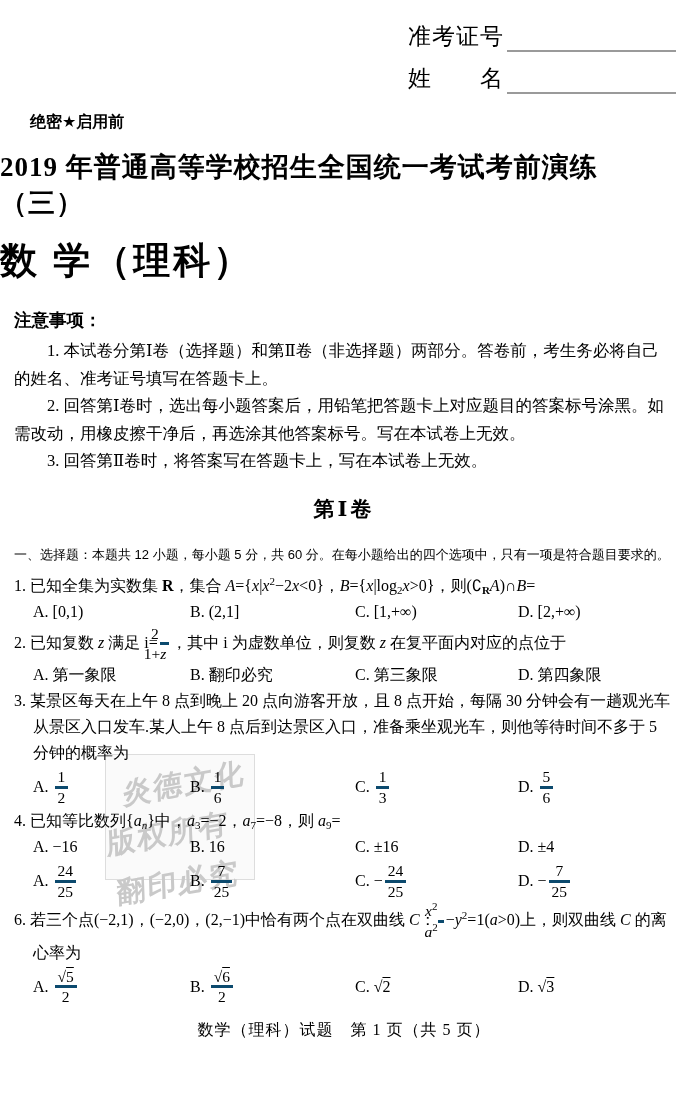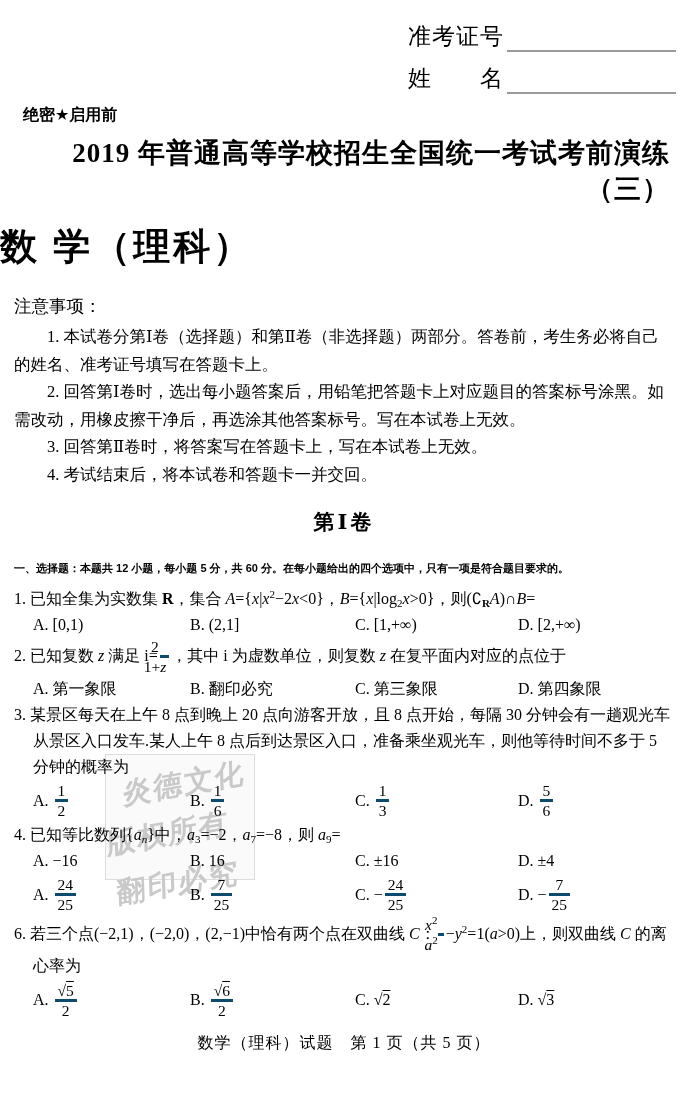--- a/index.html
+++ b/index.html
@@ -6,37 +6,37 @@
   .page{position:relative;width:688px;height:1105px;background:#fff;overflow:hidden;
         font-family:"Liberation Serif","DejaVu Serif",serif;color:#000;}
   .content{position:relative;z-index:1;}
 
   
   .fields{position:absolute;top:10px;left:408px;width:268px;z-index:1;}
   .frow{display:flex;align-items:flex-end;height:42px;font-size:23px;}
   .flabel{white-space:nowrap;letter-spacing:1px;}
   .fline{flex:1;border-bottom:2px solid #9a9a9a;height:32px;margin-left:3px;}
 
-  .secrecy{margin:9px;padding:96px 16px 0 14px;
+  .secrecy{margin:16px;padding:96px 16px 0 14px;
            font-family:"Liberation Sans","DejaVu Sans",sans-serif;
            font-weight:bold;font-size:16px;}
-  .exam-title{margin:9px 18px 0 0;text-align:right;font-size:27px;letter-spacing:1px;}
+  .exam-title{margin:9px 18px 0 0;text-align:left;font-size:27px;letter-spacing:1px;}
   .subject-title{margin:15px 0 0 0;
                  font-family:"Liberation Sans","DejaVu Sans",sans-serif;
                  font-weight:bold;font-size:37px;letter-spacing:3px;}
 
   .notice-h{margin:22px 0 0 14px;font-family:"Liberation Sans","DejaVu Sans",sans-serif;
-            font-weight:normal;font-size:17.5px;}
+            font-weight:bold;font-size:17.5px;}
   .notice{margin:5px 14px 0 14px;font-size:16.5px;line-height:27.5px;}
   .notice p{margin:0;text-indent:2em;}
 
   .sec-title{margin:20px 0 0 0;text-align:center;font-size:21px;letter-spacing:3px;}
 
   .instr{margin:19px 14px 0 14px;font-family:"Liberation Sans","DejaVu Sans",sans-serif;
-         font-weight:bold;font-size:11px;line-height:26px;
+         font-weight:normal;font-size:13px;line-height:26px;
          padding-left:24px;text-indent:-24px;}
 
   .qs{margin:5px 14px 0 14px;font-size:16px;}
   .q{margin-top:0;}
   .stem{margin:0;padding-left:19px;text-indent:-19px;line-height:26px;}
   .opts{display:flex;align-items:center;padding-left:19px;min-height:26px;line-height:26px;}
   .opts.tall{min-height:42px;}
   .opt{display:flex;align-items:center;}
   .o1{width:157px}.o2{width:165px}.o3{width:163px}.o4{flex:1}
   .olab{margin-right:4px;}
@@ -92,21 +92,20 @@
 
     <p class="secrecy">绝密★启用前</p>
     <h1 class="exam-title">2019 年普通高等学校招生全国统一考试考前演练（三）</h1>
     <h2 class="subject-title">数 学（理科）</h2>
 
     <p class="notice-h">注意事项：</p>
     <div class="notice">
       <p>1. 本试卷分第Ⅰ卷（选择题）和第Ⅱ卷（非选择题）两部分。答卷前，考生务必将自己的姓名、准考证号填写在答题卡上。</p>
       <p>2. 回答第Ⅰ卷时，选出每小题答案后，用铅笔把答题卡上对应题目的答案标号涂黑。如需改动，用橡皮擦干净后，再选涂其他答案标号。写在本试卷上无效。</p>
       <p>3. 回答第Ⅱ卷时，将答案写在答题卡上，写在本试卷上无效。</p>
-      <p>4. 考试结束后，将本试卷和答题卡一并交回。</p>
     </div>
 
     <h3 class="sec-title">第Ⅰ卷</h3>
     <p class="instr">一、选择题：本题共 12 小题，每小题 5 分，共 60 分。在每小题给出的四个选项中，只有一项是符合题目要求的。</p>
 
     <div class="qs">
 
       <div class="q">
         <p class="stem"><span class="mt">1. 已知全集为实数集 </span><span class="mb">R</span><span class="mt">，集合 </span><span class="mi">A</span><span class="mt">={</span><span class="mi">x</span><span class="mt">|</span><span class="mi">x</span><span class="msup">2</span><span class="mt">−2</span><span class="mi">x</span><span class="mt">&lt;0}，</span><span class="mi">B</span><span class="mt">={</span><span class="mi">x</span><span class="mt">|log</span><span class="msub">2</span><span class="mi">x</span><span class="mt">&gt;0}，则(∁</span><span class="msub mb">R</span><span class="mi">A</span><span class="mt">)∩</span><span class="mi">B</span><span class="mt">=</span></p>
         <div class="opts">

